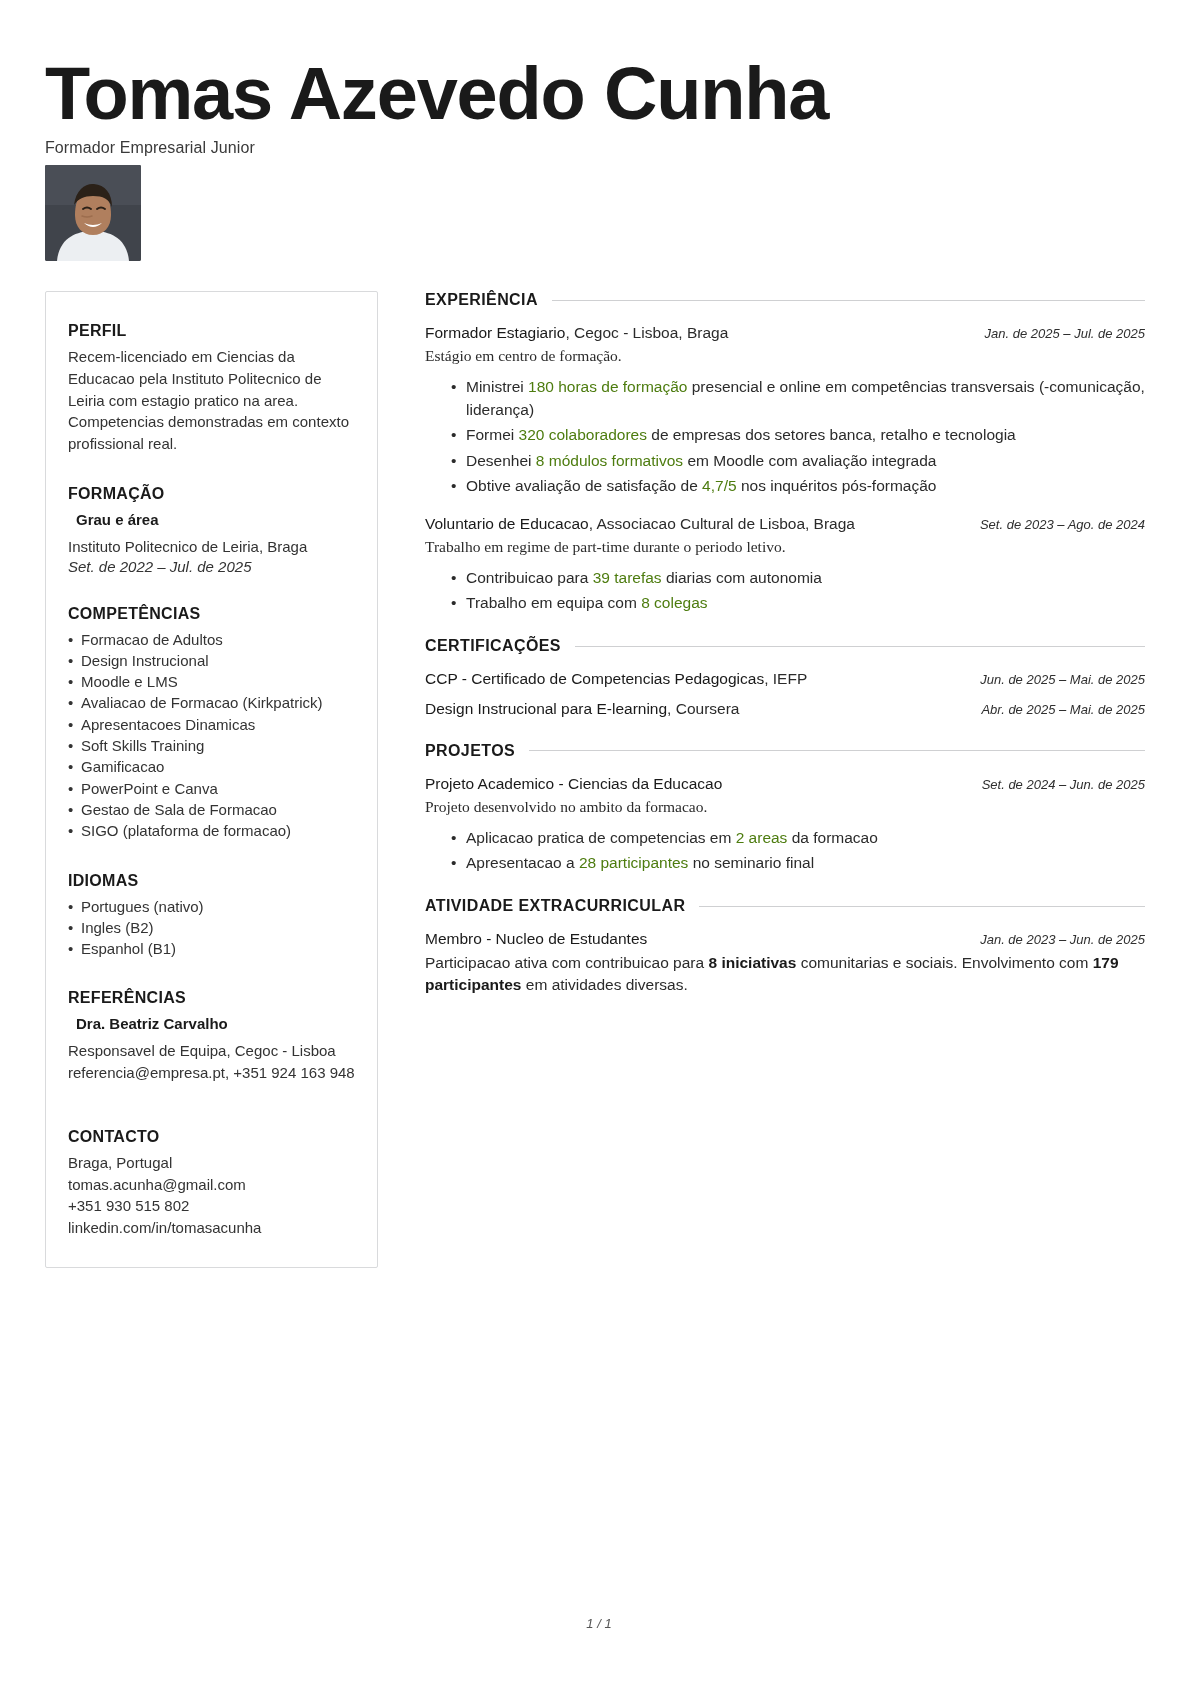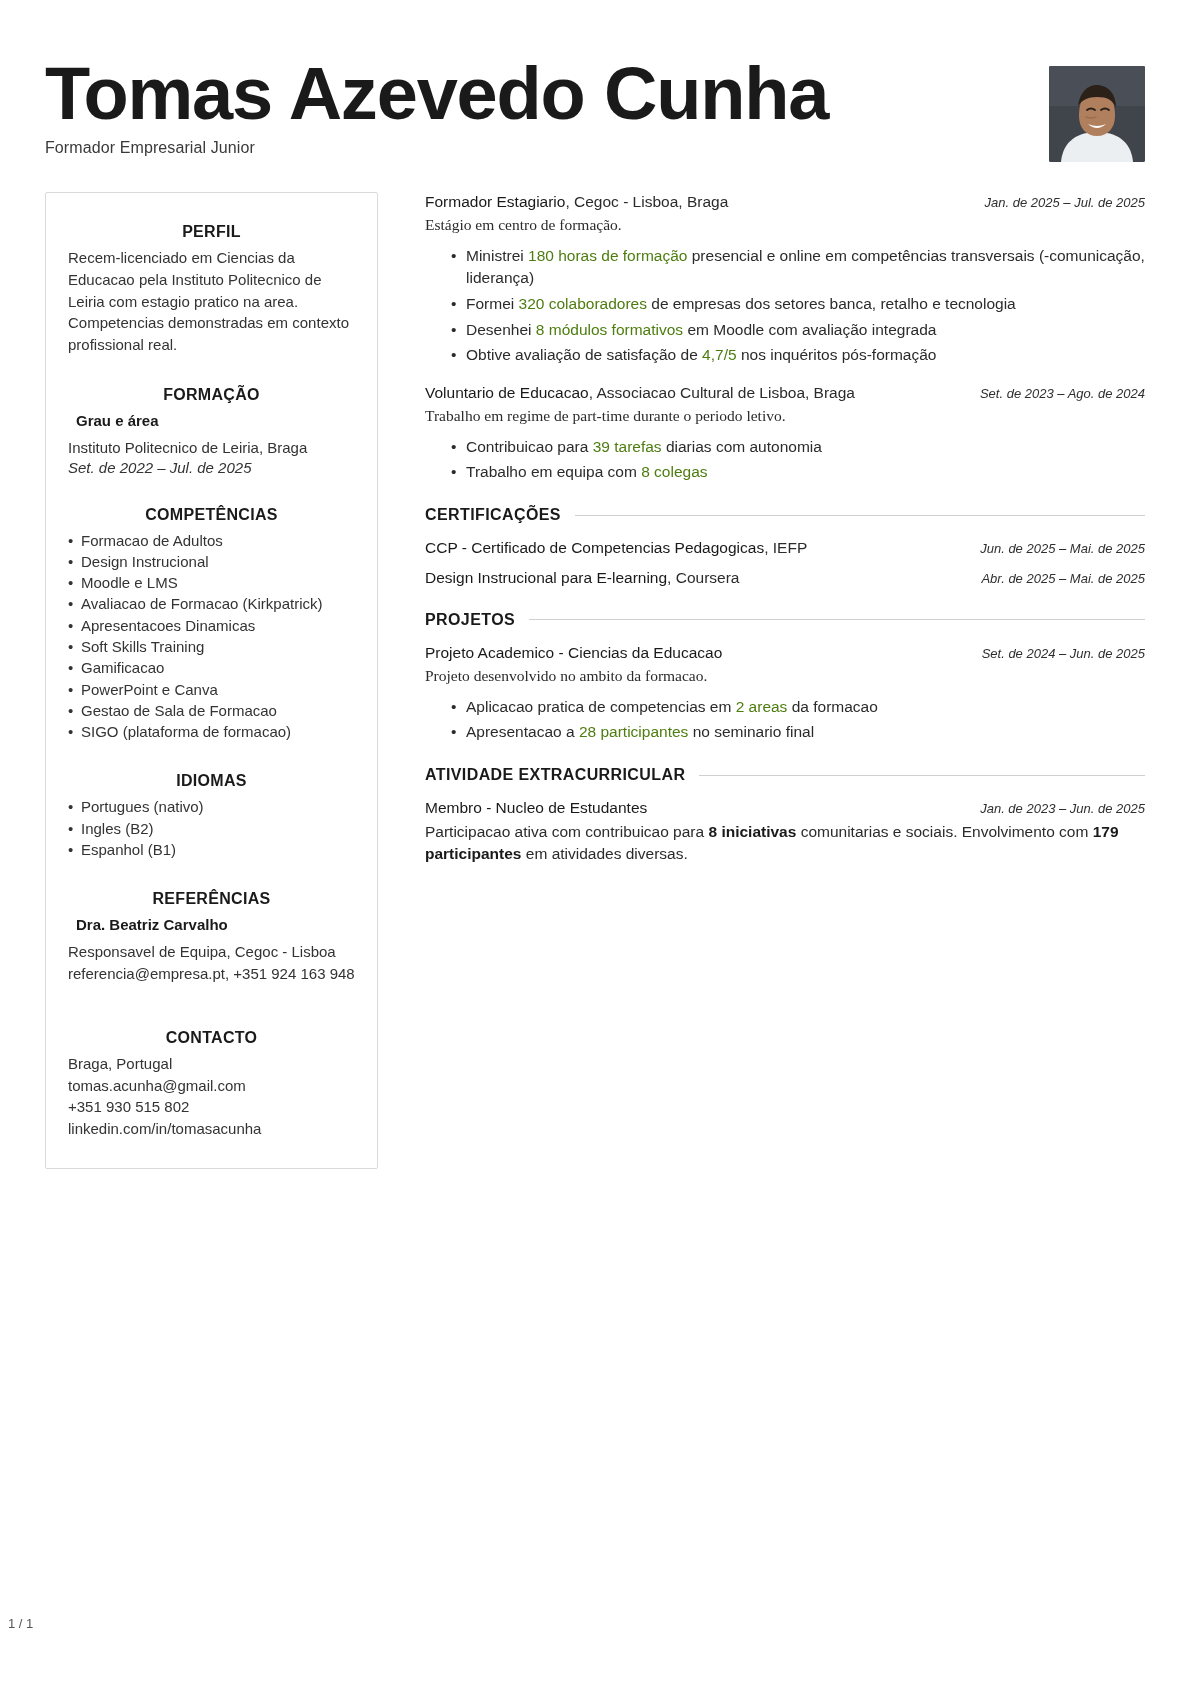--- a/index.html
+++ b/index.html
@@ -23,20 +23,21 @@
     padding: 0;
   }
 
   
   .header {
     position: relative;
     padding: 58px 45px 0 45px;
     display: flex;
     align-items: flex-start;
     justify-content: space-between;
+    flex-direction: column;
   }
   .header-text { flex: 1 1 auto; min-width: 0; }
   .full-name {
     font-size: 74px;
     line-height: 0.96;
     font-weight: 800;
     letter-spacing: -1.2px;
     color: #1a1a1a;
     margin: 0;
     white-space: nowrap;
@@ -83,21 +84,20 @@
 
   
   .side-block { margin-bottom: 30px; }
   .side-block:last-child { margin-bottom: 0; margin-top: 44px; }
   .side-heading {
     font-size: 16px;
     font-weight: 800;
     letter-spacing: 0.3px;
     color: #1a1a1a;
     margin: 0 0 6px 0;
-    text-align: center;
   }
   .side-text {
     font-size: 15px;
     line-height: 1.45;
     color: #333;
     margin: 0;
   }
   .side-sub {
     font-size: 15px;
     font-weight: 800;
@@ -206,22 +206,24 @@
     margin-top: 2px;
   }
   .para-body b { font-weight: 800; color: #1a1a1a; }
 
   
   .footer {
     position: absolute;
     left: 8px;
     right: 0;
     bottom: 52px;
+    text-align: center;
     font-size: 13px;
     color: #555;
+    font-style: italic;
   }
 </style>
 </head>
 <body>
 
 <div class="page">
 
   <div class="header">
     <div class="header-text">
       <h1 class="full-name">Tomas  Azevedo Cunha</h1>
@@ -296,20 +298,24 @@
         <p class="side-text">tomas.acunha@gmail.com</p>
         <p class="side-text">+351 930 515 802</p>
         <p class="side-text">linkedin.com/in/tomasacunha</p>
       </div>
 
     </aside>
 
     <main class="main">
 
       <section class="section">
+        <div class="section-head">
+          <span class="section-title">EXPERIÊNCIA</span>
+          <span class="rule"></span>
+        </div>
 
         <div class="entry">
           <div class="entry-row">
             <div class="entry-title">
               <b>Formador Estagiario</b><span>, Cegoc - Lisboa, Braga</span>
             </div>
             <div class="entry-date">Jan. de 2025 – Jul. de 2025</div>
           </div>
           <div class="entry-desc">Estágio em centro de formação.</div>
           <ul class="bullets">

